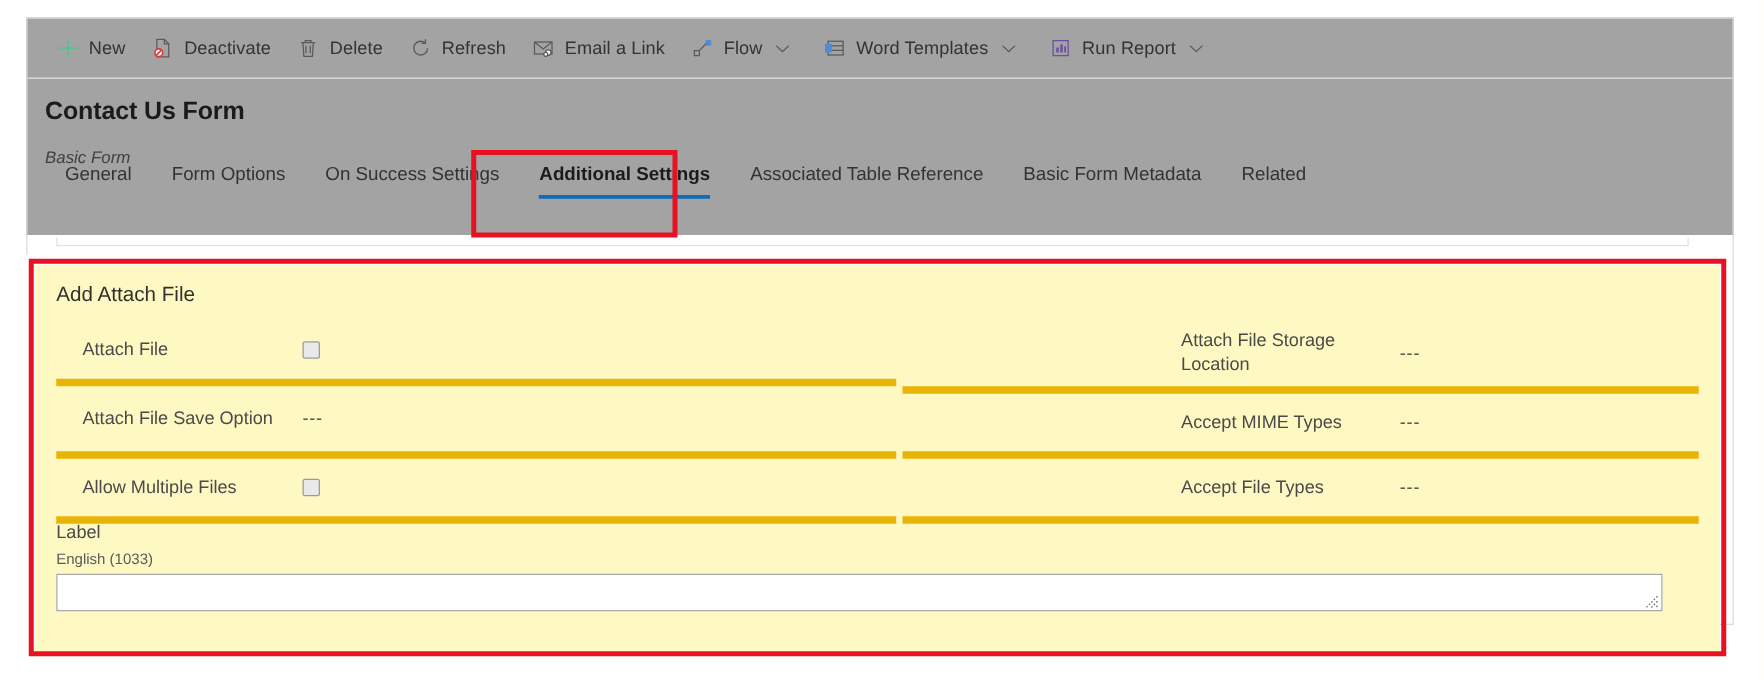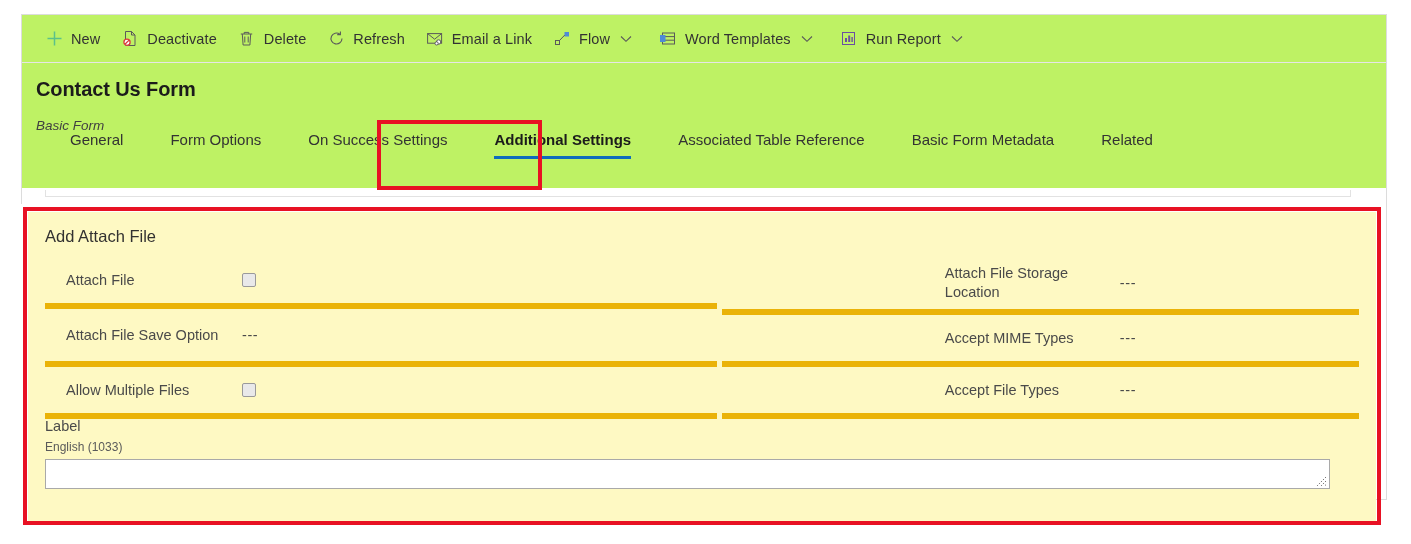--- a/index.html
+++ b/index.html
@@ -8,21 +8,21 @@
     background:#ffffff;
     font-family:"Liberation Sans", sans-serif;
     -webkit-font-smoothing:antialiased;
     overflow:hidden;
   }
   .app{position:relative;width:1411px;height:544px;}
 
   
   .panel{
     position:absolute;left:21px;top:14px;width:1366px;height:174px;
-    border:1px solid #dcdcdc;border-bottom:none;background:#bef264;
+    border:1px solid #dcdcdc;border-bottom:none;background:#a3a3a3;
     box-sizing:border-box;
   }
   
   .cmdbar{
     position:absolute;left:0;top:0;right:0;height:48px;
     border-bottom:1px solid #e6e6e6;
     display:flex;align-items:center;
     padding-left:12px;
     box-sizing:border-box;
   }
@@ -42,21 +42,21 @@
   .chev svg{display:block;}
 
   
   .header{position:absolute;left:0;top:48px;right:0;bottom:0;padding:14px 0 0 14px;box-sizing:border-box;}
   .title{
     font-size:20px;font-weight:bold;color:#1b1b1b;letter-spacing:-.1px;
     line-height:24px;
   }
   .subtitle{font-size:13.5px;color:#414141;margin-top:16px;line-height:18px;font-style:italic;}
   .tabs{
-    position:absolute;left:32px;top:62px;display:flex;align-items:flex-end;gap:15px;
+    position:absolute;left:14px;top:62px;display:flex;align-items:flex-end;
   }
   .tab{
     position:relative;font-size:15px;color:#333333;
     padding:6px 16px 11px 16px;white-space:nowrap;cursor:default;
   }
   .tab.active{font-weight:bold;color:#1b1b1b;}
   .tab.active .uline{
     position:absolute;left:16px;right:16px;bottom:0;height:3px;background:#0f6cbd;
   }
 

